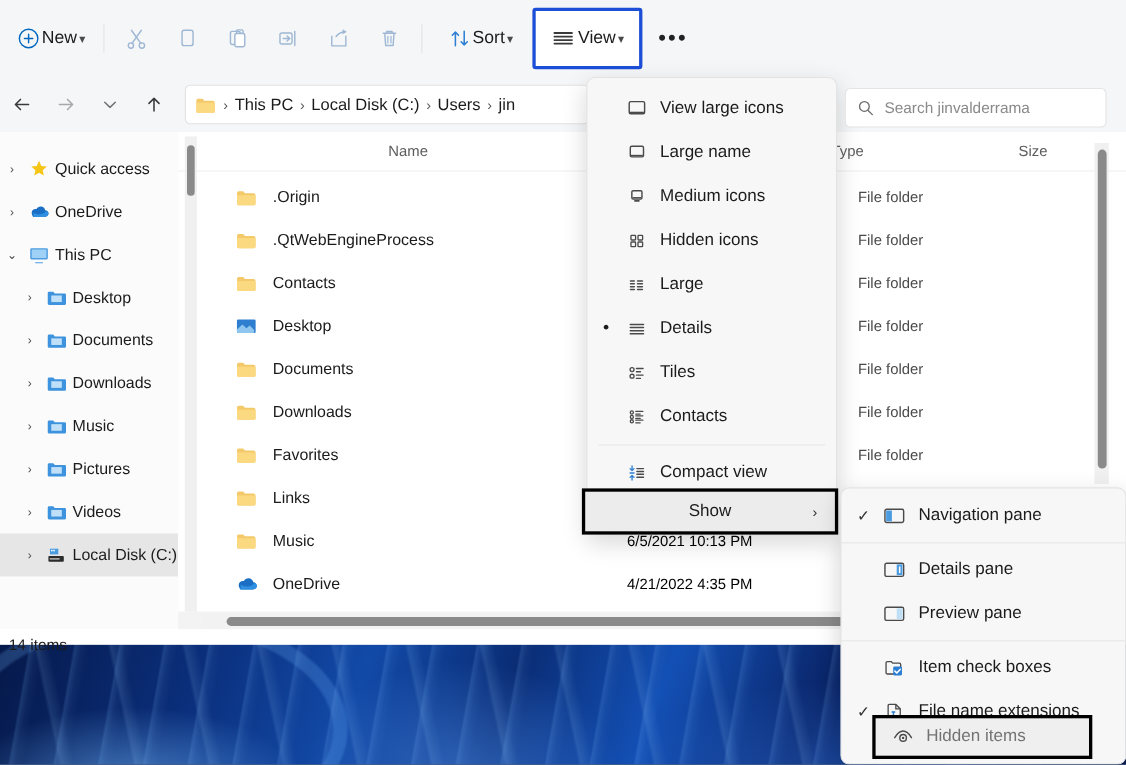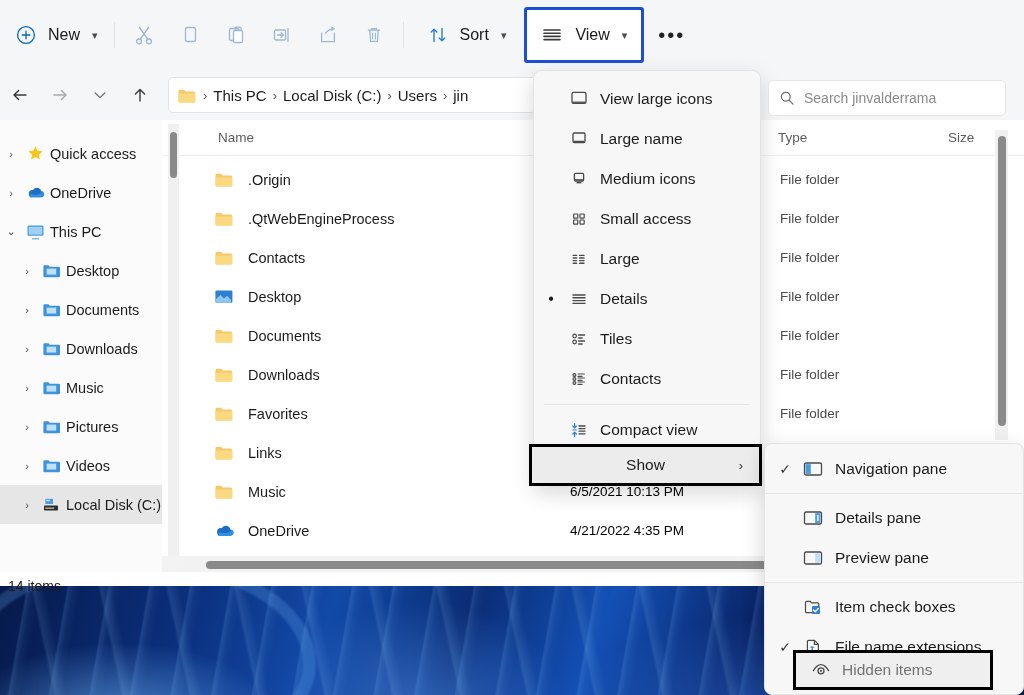--- a/index.html
+++ b/index.html
@@ -41,21 +41,21 @@
     background: #f3f3f3;
   }
 
   
   .toolbar {
     position: absolute; left: 0; top: 0; width: 1024px; height: 70px;
     background: #f5f6f7;
     display: flex; align-items: center; padding-left: 10px; gap: 0px;
   }
   .tb-btn {
-    display: flex; align-items: center; gap: 12px;
+    display: flex; align-items: center; gap: 2px;
     height: 44px; padding: 0 10px; border-radius: 6px;
     color: #1b1b1b; font-size: 16px; cursor: default;
   }
   .tb-new { padding-left: 6px; }
   .tb-icon-btn { width: 46px; justify-content: center; }
   .tb-sep { width: 1px; height: 26px; background: #e2e3e5; margin: 0 6px; }
   .chev { font-size: 11px; color: #4a4a4a; }
   .tb-highlight {
     border: 3px solid #1d4ed8; border-radius: 3px; background: #fff;
     height: 56px; padding: 0 14px;
@@ -96,21 +96,21 @@
   
   .filepane {
     position: absolute; left: 162px; top: 120px; width: 862px; height: 436px;
     background: #fff;
   }
   .col-head {
     position: absolute; left: 0; top: 0; width: 862px; height: 36px;
     display: flex; align-items: center; font-size: 13.5px; color: #5c5c5c;
     border-bottom: 1px solid #f0f0f0;
   }
-  .col-name { margin-left: 56px; width: 350px; }
+  .col-name { margin-left: 34px; width: 350px; text-align: center; }
   .col-date { width: 210px; }
   .col-type { width: 170px; }
   .col-size { width: 70px; }
   .frow {
     position: absolute; left: 0; width: 862px; height: 39px;
     display: flex; align-items: center; font-size: 14.5px; color: #1b1b1b;
   }
   .f-ico { width: 26px; margin-left: 52px; display:flex; align-items:center; }
   .f-name { margin-left: 8px; width: 322px; }
   .f-date { width: 210px; color: #000000; font-size: 13.5px; }
@@ -629,21 +629,21 @@
       <div class="vm-item">
         <span class="vm-dot"></span>
         <span class="vm-ico">
           <svg width="20" height="20" viewBox="0 0 20 20">
               <rect x="4.6" y="5" width="4.2" height="4.2" rx="0.6" fill="none" stroke="#4a4a4a" stroke-width="1.2"></rect>
               <rect x="11" y="5" width="4.2" height="4.2" rx="0.6" fill="none" stroke="#4a4a4a" stroke-width="1.2"></rect>
               <rect x="4.6" y="11" width="4.2" height="4.2" rx="0.6" fill="none" stroke="#4a4a4a" stroke-width="1.2"></rect>
               <rect x="11" y="11" width="4.2" height="4.2" rx="0.6" fill="none" stroke="#4a4a4a" stroke-width="1.2"></rect>
             </svg>
         </span>
-        <span class="vm-lbl">Small access</span>
+        <span class="vm-lbl">Hidden icons</span>
       </div>
 
       <div class="vm-item">
         <span class="vm-dot"></span>
         <span class="vm-ico">
           <svg width="20" height="20" viewBox="0 0 20 20">
               <path d="M4.2 6.4h3.4M4.2 9h3.4M4.2 11.6h3.4M4.2 14.2h3.4" stroke="#4a4a4a" stroke-width="1.4" stroke-linecap="round"></path>
               <path d="M10.6 6.4H15M10.6 9H15M10.6 11.6H15M10.6 14.2H15" stroke="#4a4a4a" stroke-width="1.4" stroke-linecap="round"></path>
             </svg>
         </span>

